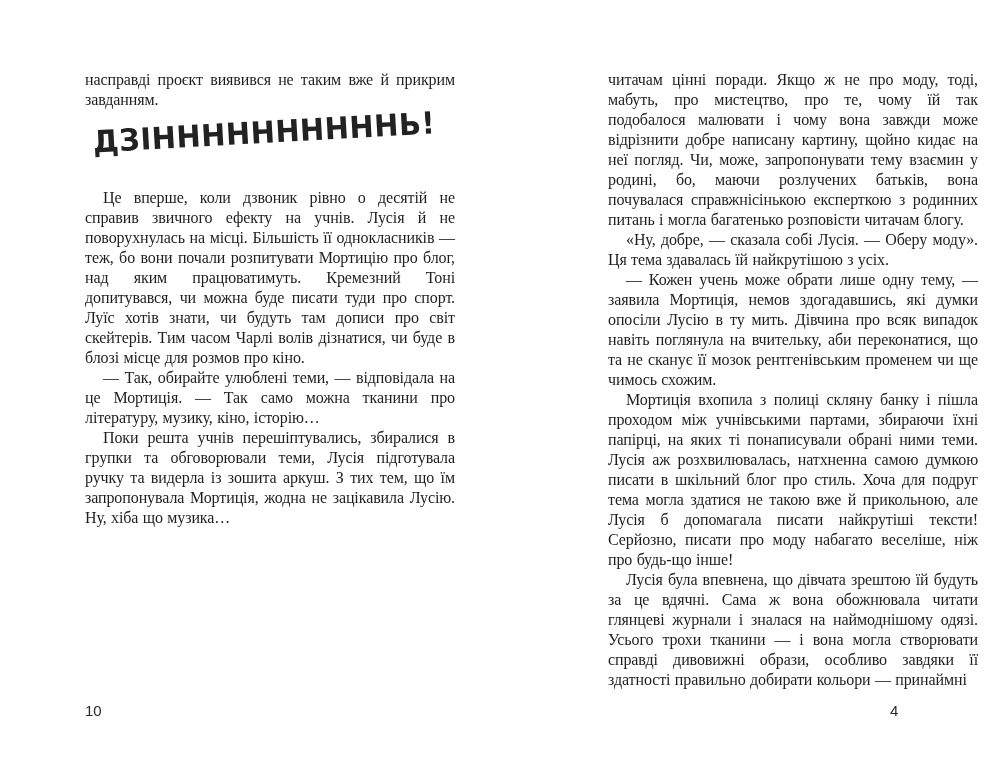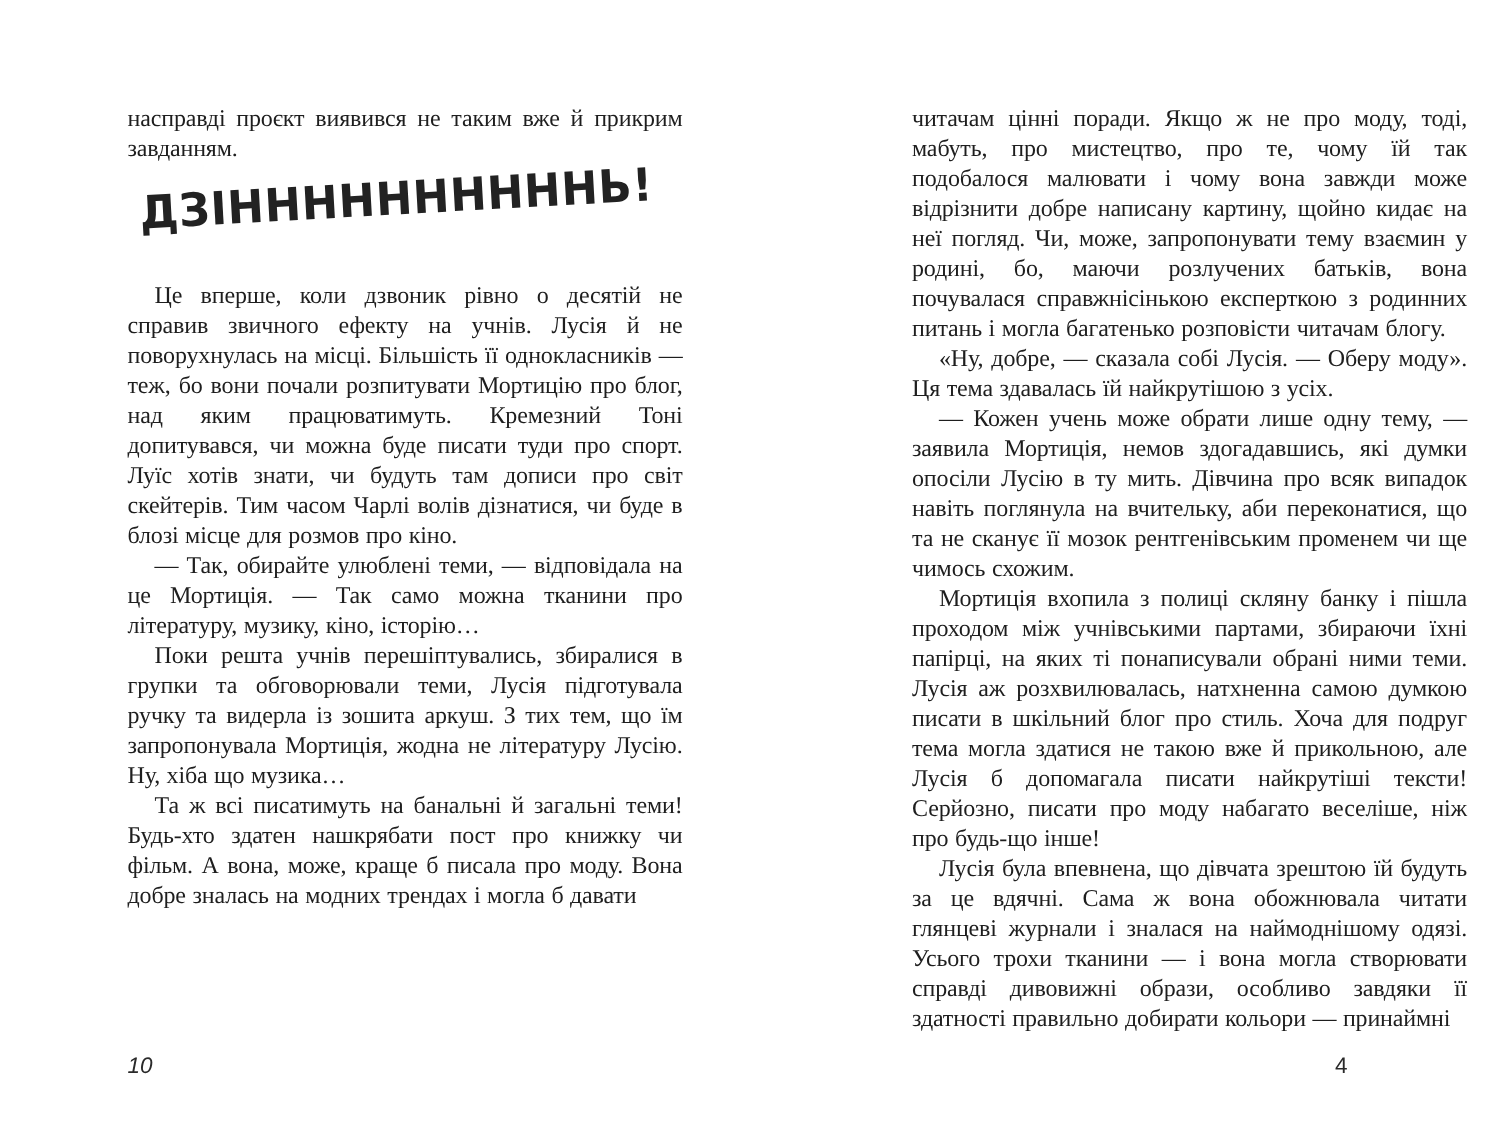--- a/index.html
+++ b/index.html
@@ -56,36 +56,35 @@
       white-space: nowrap;
     }
 
     .page-number {
       position: absolute;
       top: 702px;
       font-family: "Liberation Sans", "DejaVu Sans", sans-serif;
       font-size: 15px;
       color: #2a2a2a;
     }
-    .page-number.left { left: 85px; font-style: italic; }
+    .page-number.left { left: 85px; }
     .page-number.right { left: 890px; }
   </style>
 </head>
 <body>
 
 <div class="page page-left">
   <div class="text-block">
     <p class="para no-indent">насправді проєкт виявився не таким вже й прикрим завданням.</p>
     <div class="sfx-wrap">
       <div class="sfx">ДЗІННННННННННЬ!</div>
     </div>
     <p class="para">Це вперше, коли дзвоник рівно о десятій не справив звичного ефекту на учнів. Лусія й не поворухнулась на місці. Більшість її однокласників — теж, бо вони почали розпитувати Мортицію про блог, над яким працюватимуть. Кремезний Тоні допитувався, чи можна буде писати туди про спорт. Луїс хотів знати, чи будуть там дописи про світ скейтерів. Тим часом Чарлі волів дізнатися, чи буде в блозі місце для розмов про кіно.</p>
     <p class="para">— Так, обирайте улюблені теми, — відповідала на це Мортиція. — Так само можна тканини про літературу, музику, кіно, історію…</p>
-    <p class="para">Поки решта учнів перешіптувались, збиралися в групки та обговорювали теми, Лусія підготувала ручку та видерла із зошита аркуш. З тих тем, що їм запропонувала Мортиція, жодна не літературу Лусію. Ну, хіба що музика…</p>
-    <p class="para">Та ж всі писатимуть на банальні й загальні теми! Будь-хто здатен нашкрябати пост про книжку чи фільм. А вона, може, краще б писала про моду. Вона добре зналась на модних трендах і могла б давати</p>
+    <p class="para">Поки решта учнів перешіптувались, збиралися в групки та обговорювали теми, Лусія підготувала ручку та видерла із зошита аркуш. З тих тем, що їм запропонувала Мортиція, жодна не зацікавила Лусію. Ну, хіба що музика…</p>
   </div>
 </div>
 
 <div class="page page-right">
   <div class="text-block">
     <p class="para no-indent">читачам цінні поради. Якщо ж не про моду, тоді, мабуть, про мистецтво, про те, чому їй так подобалося малювати і чому вона завжди може відрізнити добре написану картину, щойно кидає на неї погляд. Чи, може, запропонувати тему взаємин у родині, бо, маючи розлучених батьків, вона почувалася справжнісінькою експерткою з родинних питань і могла багатенько розповісти читачам блогу.</p>
     <p class="para">«Ну, добре, — сказала собі Лусія. — Оберу моду». Ця тема здавалась їй найкрутішою з усіх.</p>
     <p class="para">— Кожен учень може обрати лише одну тему, — заявила Мортиція, немов здогадавшись, які думки опосіли Лусію в ту мить. Дівчина про всяк випадок навіть поглянула на вчительку, аби переконатися, що та не сканує її мозок рентгенівським променем чи ще чимось схожим.</p>
     <p class="para">Мортиція вхопила з полиці скляну банку і пішла проходом між учнівськими партами, збираючи їхні папірці, на яких ті понаписували обрані ними теми. Лусія аж розхвилювалась, натхненна самою думкою писати в шкільний блог про стиль. Хоча для подруг тема могла здатися не такою вже й прикольною, але Лусія б допомагала писати найкрутіші тексти! Серйозно, писати про моду набагато веселіше, ніж про будь-що інше!</p>
     <p class="para">Лусія була впевнена, що дівчата зрештою їй будуть за це вдячні. Сама ж вона обожнювала читати глянцеві журнали і зналася на наймоднішому одязі. Усього трохи тканини — і вона могла створювати справді дивовижні образи, особливо завдяки її здатності правильно добирати кольори — принаймні</p>

